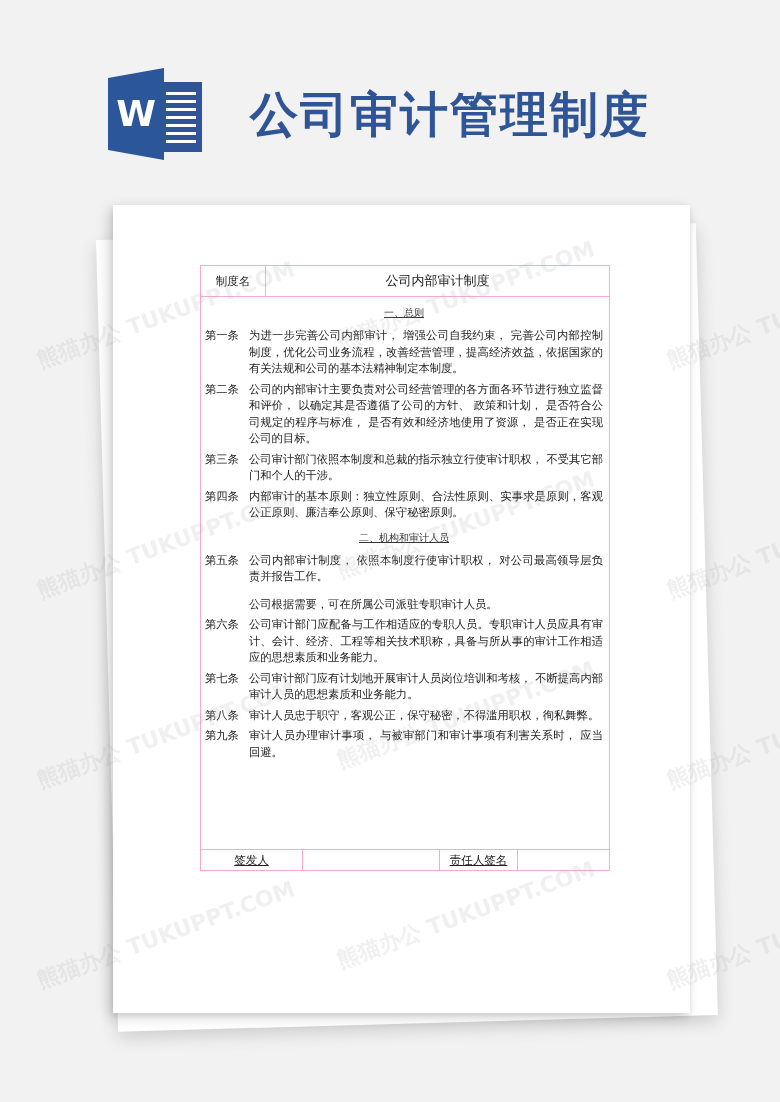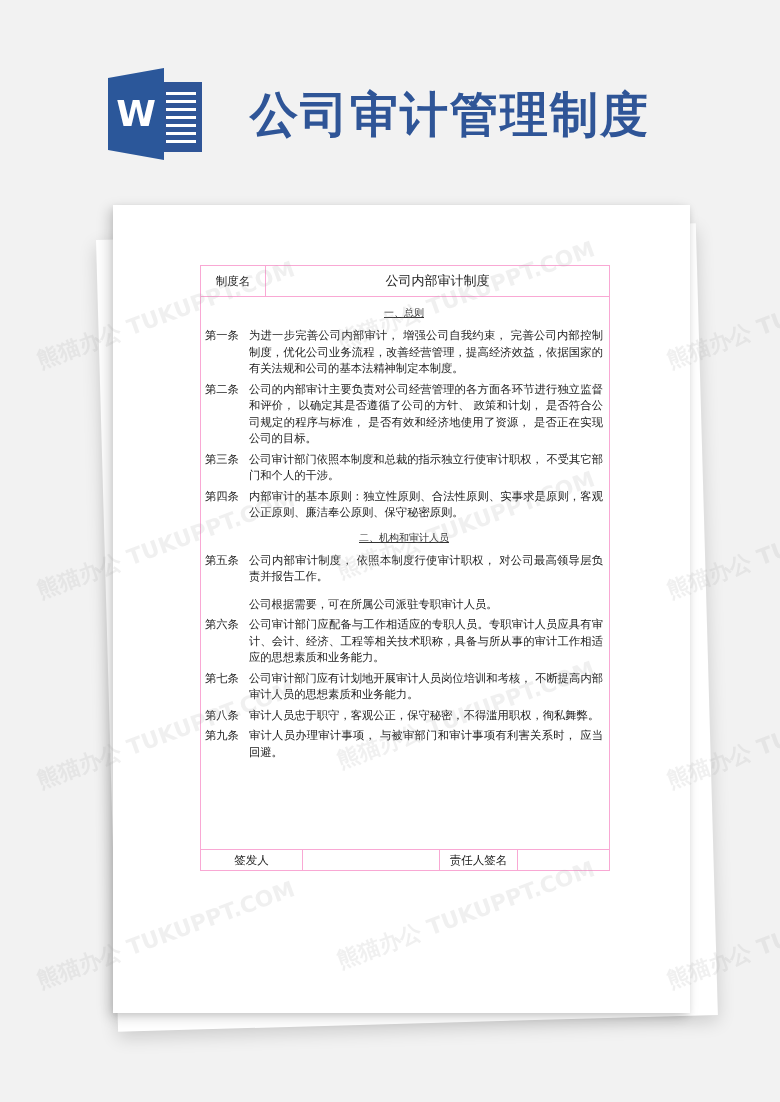--- a/index.html
+++ b/index.html
@@ -37,21 +37,21 @@
   .cell-label { text-align: center; font-family: "DejaVu Sans", "Liberation Sans", sans-serif; }
   .cell-title { text-align: center; font-family: "DejaVu Sans", "Liberation Sans", sans-serif; font-size: 13px; }
   .row-name td { height: 30px; }
   .row-code td { height: 17px; font-size: 11.5px; }
   .body-cell { height: 552px; vertical-align: top !important; padding: 0 6px 0 4px !important; }
   .section-heading { text-align: center; font-size: 10px; color: #333; line-height: 15px; margin: 8px; text-decoration: underline; }
   .article { display: flex; margin: 4px 0 0 0; line-height: 16.5px; font-size: 11.3px; }
   .article-no { width: 44px; flex: none; }
   .article-text { flex: 1; text-align: justify; }
   .article.cont { margin-top: 11px; }
-  .row-sign td { height: 20px; text-align: center; font-size: 11.5px; }
+  .row-sign td { height: 20px; text-align: center; font-size: 11.5px; text-decoration: underline; }
   .watermark {
     position: absolute; color: rgba(160,160,160,0.16);
     font-family: "DejaVu Sans", "Liberation Sans", sans-serif;
     font-weight: bold; font-size: 22px; transform: rotate(-20deg);
     white-space: nowrap; pointer-events: none;
   }
 </style>
 </head>
 <body>
 

